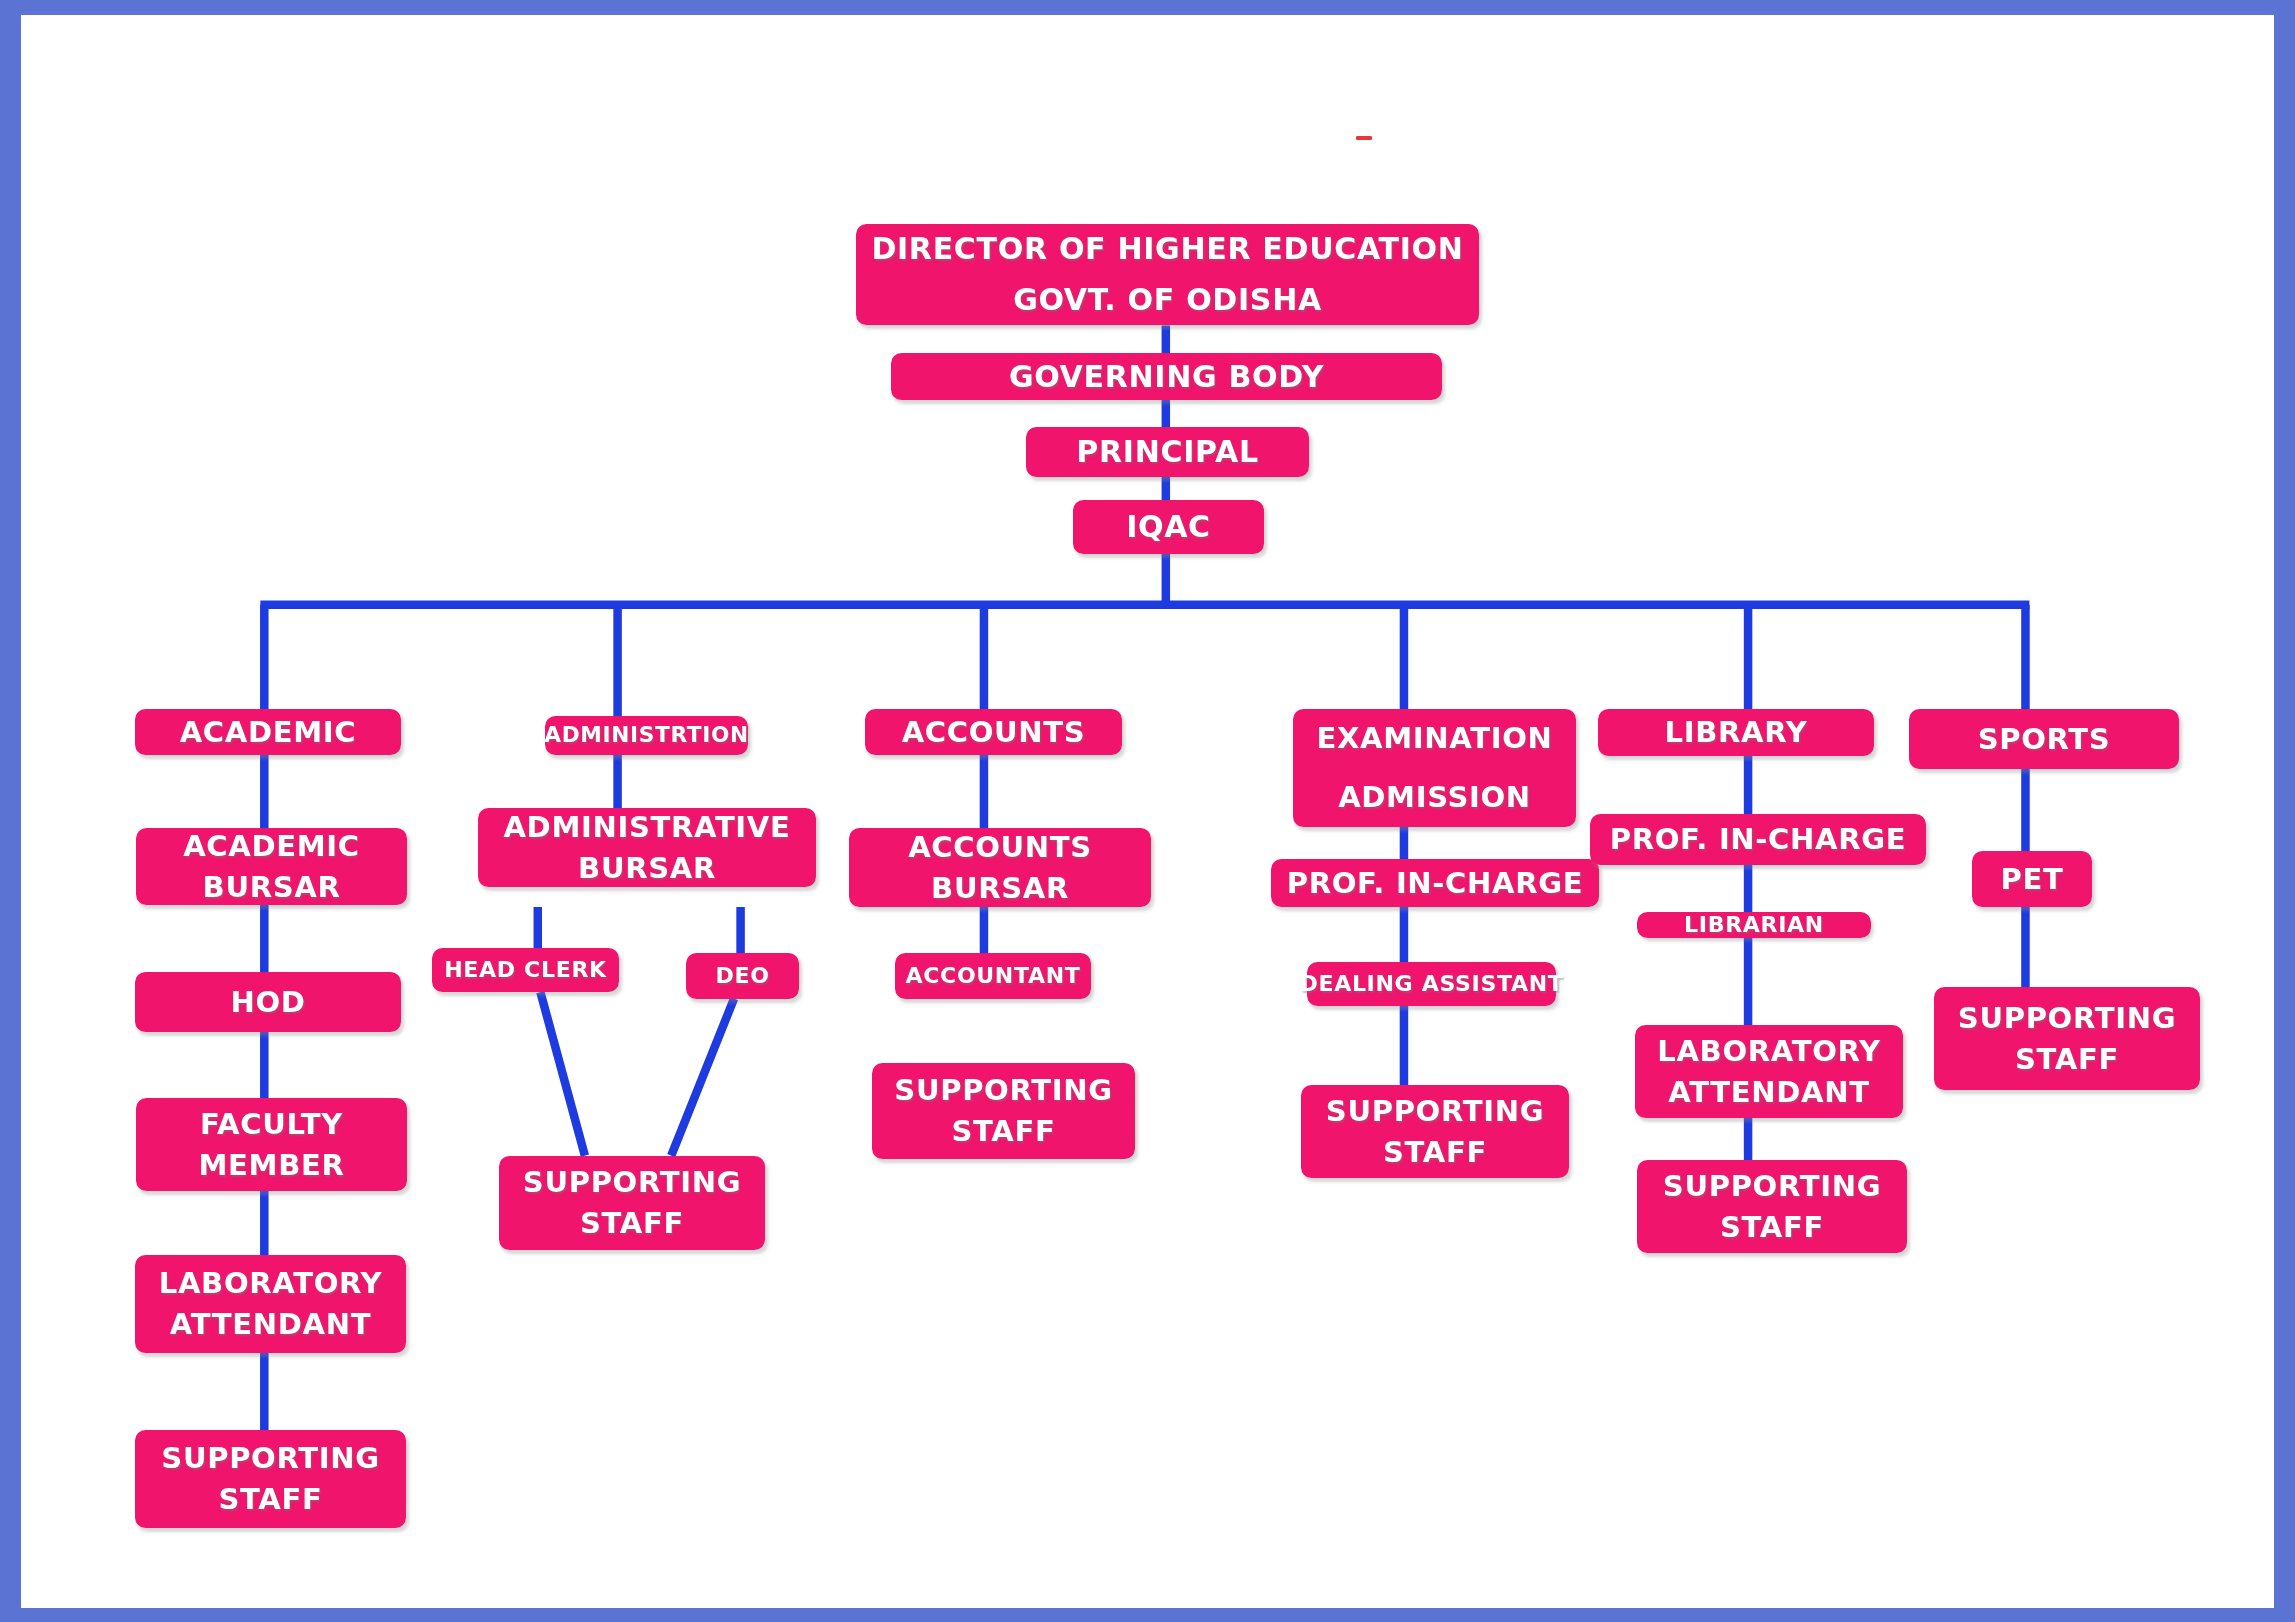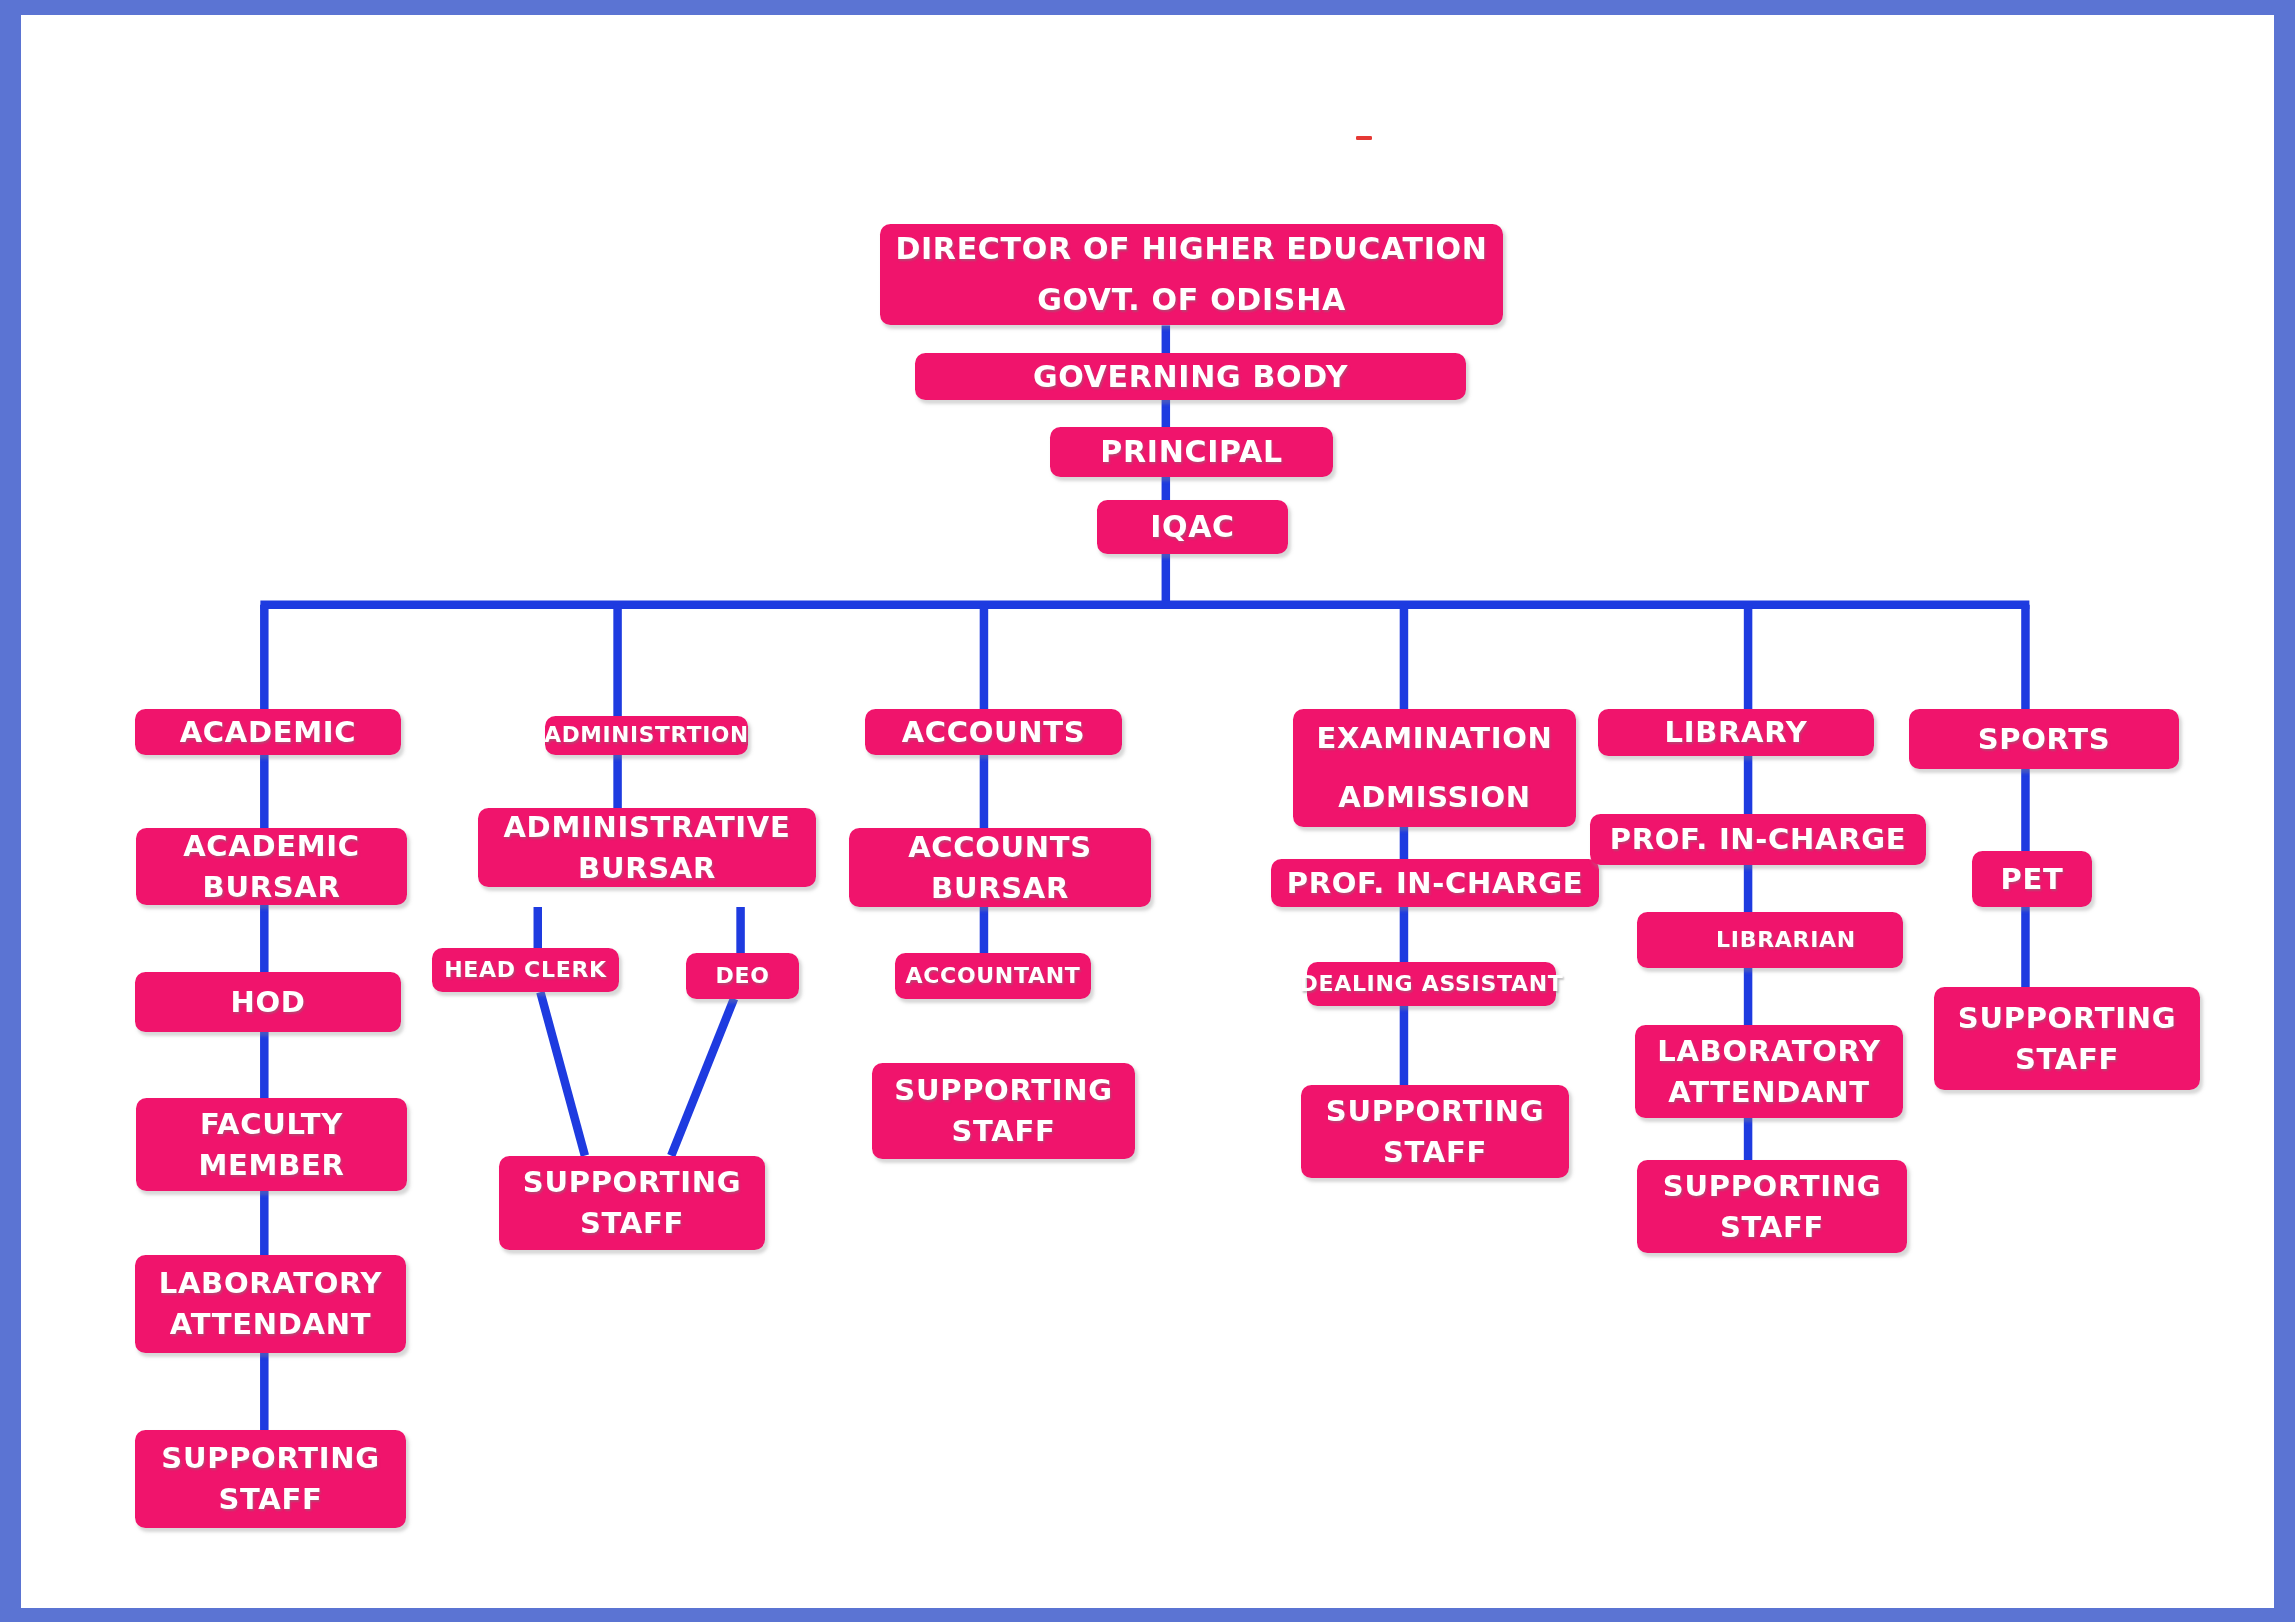--- a/index.html
+++ b/index.html
@@ -61,21 +61,21 @@
     letter-spacing:0.7px;
     line-height:1.4;
     box-shadow:2.6px 3.3px 3.3px rgba(140,140,140,0.35);
     z-index:2;
   }
   .box span{
     text-shadow:1.3px 2px 2px rgba(120,120,120,0.45);
     white-space:nowrap;
   }
   .spread{justify-content:space-around;}
-  .f46{font-size:30px;margin-left:24px;}
+  .f46{font-size:30px;}
   .f44{font-size:29px;}
   .f34{font-size:22px;}
   .f33{font-size:21.6px;}
 </style>
 </head>
 <body>
 
 <div class="page">
 
   <svg class="wires" width="2295" height="1623" viewBox="0 0 3508 2480">
@@ -187,21 +187,21 @@
     <span>SUPPORTING</span>
     <span>STAFF</span>
   </div>
 
   <div class="box f44" style="left:1598px;top:709px;width:276px;height:47px;">
     <span>LIBRARY</span>
   </div>
   <div class="box f44" style="left:1590px;top:814px;width:336px;height:51px;">
     <span>PROF. IN-CHARGE</span>
   </div>
-  <div class="box f34" style="left:1637px;top:912px;width:234px;height:56px;padding-left:32px;">
+  <div class="box f34" style="left:1637px;top:912px;width:234px;height:26px;">
     <span>LIBRARIAN</span>
   </div>
   <div class="box f44" style="left:1635px;top:1025px;width:268px;height:93px;">
     <span>LABORATORY</span>
     <span>ATTENDANT</span>
   </div>
   <div class="box f44" style="left:1637px;top:1160px;width:270px;height:93px;">
     <span>SUPPORTING</span>
     <span>STAFF</span>
   </div>

